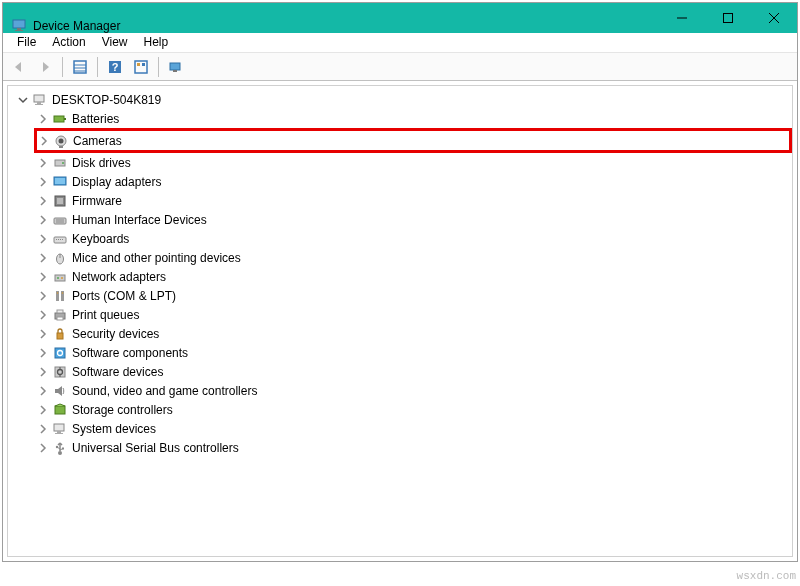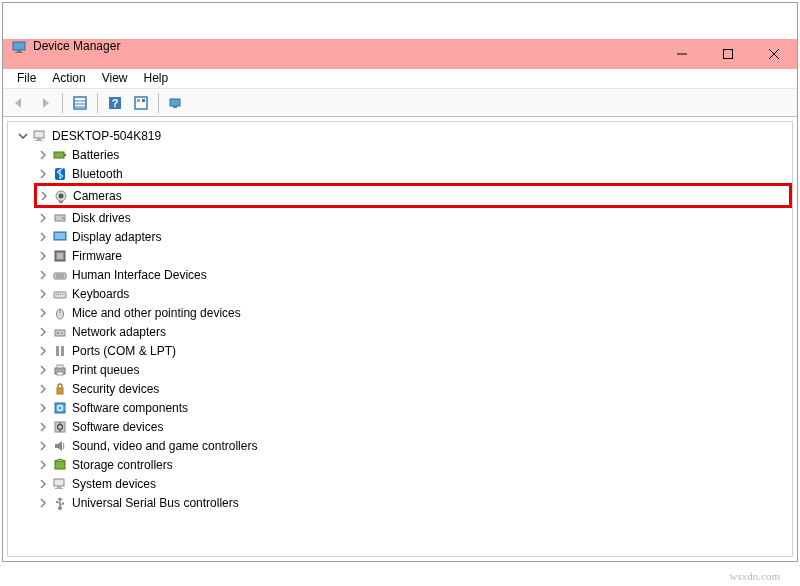--- a/index.html
+++ b/index.html
@@ -19,24 +19,23 @@
     height: 560px;
     margin: 2px;
     background: #fff;
     display: flex;
     flex-direction: column;
   }
   
   .titlebar {
     height: 30px;
     display: flex;
-    align-items: flex-start;
+    align-items: flex-end;
     padding: 0 0 0 8px;
-    background: #fca5a5;
-    margin-top: 36px;
+    background: #14b8a6;
   }
   .titlebar .app-icon {
     width: 16px; height: 16px;
     margin-right: 6px;
     display: flex; align-items: center; justify-content: center;
   }
   .titlebar .title-text {
     flex: 0 0 auto;
     font-size: 12px;
     color: #000;
@@ -113,25 +112,25 @@
   .children { padding-left: 20px; }
   .highlighted {
     border: 3px solid #e60000;
     margin-left: -2px;
     padding-left: 0px;
     padding-right: 10px;
     height: 25px;
   }
   .watermark {
     position: absolute;
-    right: 20px;
+    right: 4px;
     bottom: 4px;
     font-size: 11px;
     color: #bbb;
-    font-family: Liberation Serif, serif;
+    font-family: Liberation Mono, monospace;
   }
 </style>
 </head>
 <body>
 
 <div class="window">
 
   <div class="titlebar">
     <span class="app-icon">
       <svg viewBox="0 0 16 16">
@@ -236,33 +235,20 @@
                 <path d="M3 1 L7 5 L3 9" fill="none" stroke="#888" stroke-width="1.5"></path>
               </svg>
             </span>
             <span class="node-icon">
               <svg viewBox="0 0 16 16" width="16" height="16">
                 <use href="#i-battery"></use>
               </svg>
             </span>
             <span class="node-label">Batteries</span>
           </div>
-          <div class="tree-row">
-            <span class="expander">
-              <svg width="10" height="10" viewBox="0 0 10 10">
-                <path d="M3 1 L7 5 L3 9" fill="none" stroke="#888" stroke-width="1.5"></path>
-              </svg>
-            </span>
-            <span class="node-icon">
-              <svg viewBox="0 0 16 16" width="16" height="16">
-                <use href="#i-bluetooth"></use>
-              </svg>
-            </span>
-            <span class="node-label">Bluetooth</span>
-          </div>
           <div class="tree-row highlighted">
             <span class="expander">
               <svg width="10" height="10" viewBox="0 0 10 10">
                 <path d="M3 1 L7 5 L3 9" fill="none" stroke="#888" stroke-width="1.5"></path>
               </svg>
             </span>
             <span class="node-icon">
               <svg viewBox="0 0 16 16" width="16" height="16">
                 <use href="#i-camera"></use>
               </svg>

